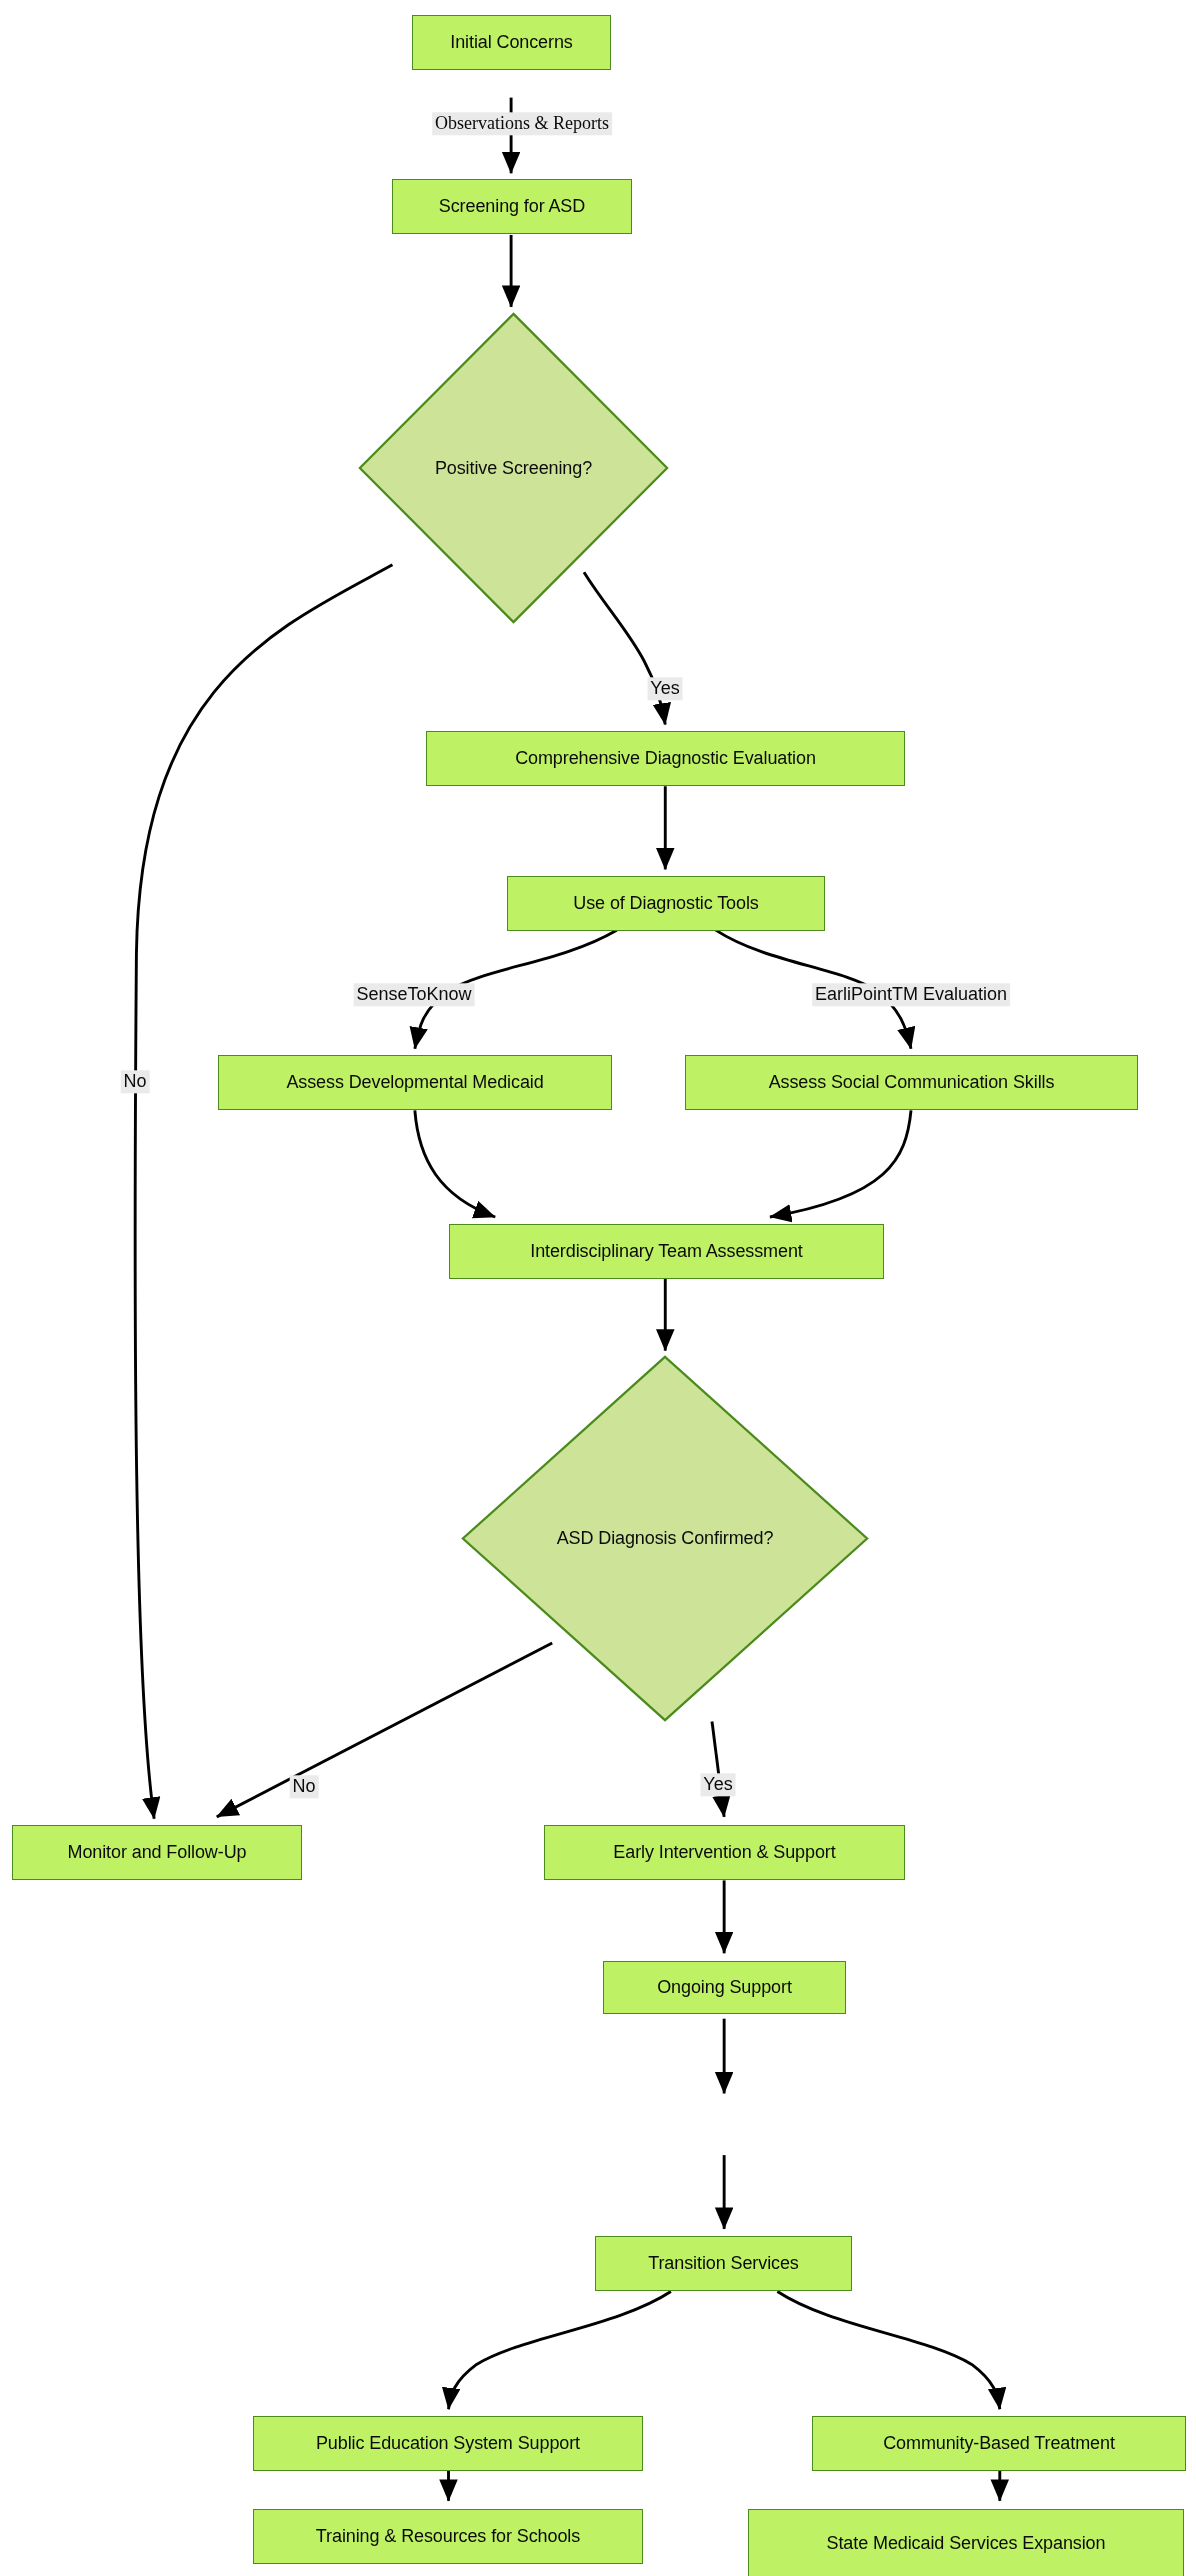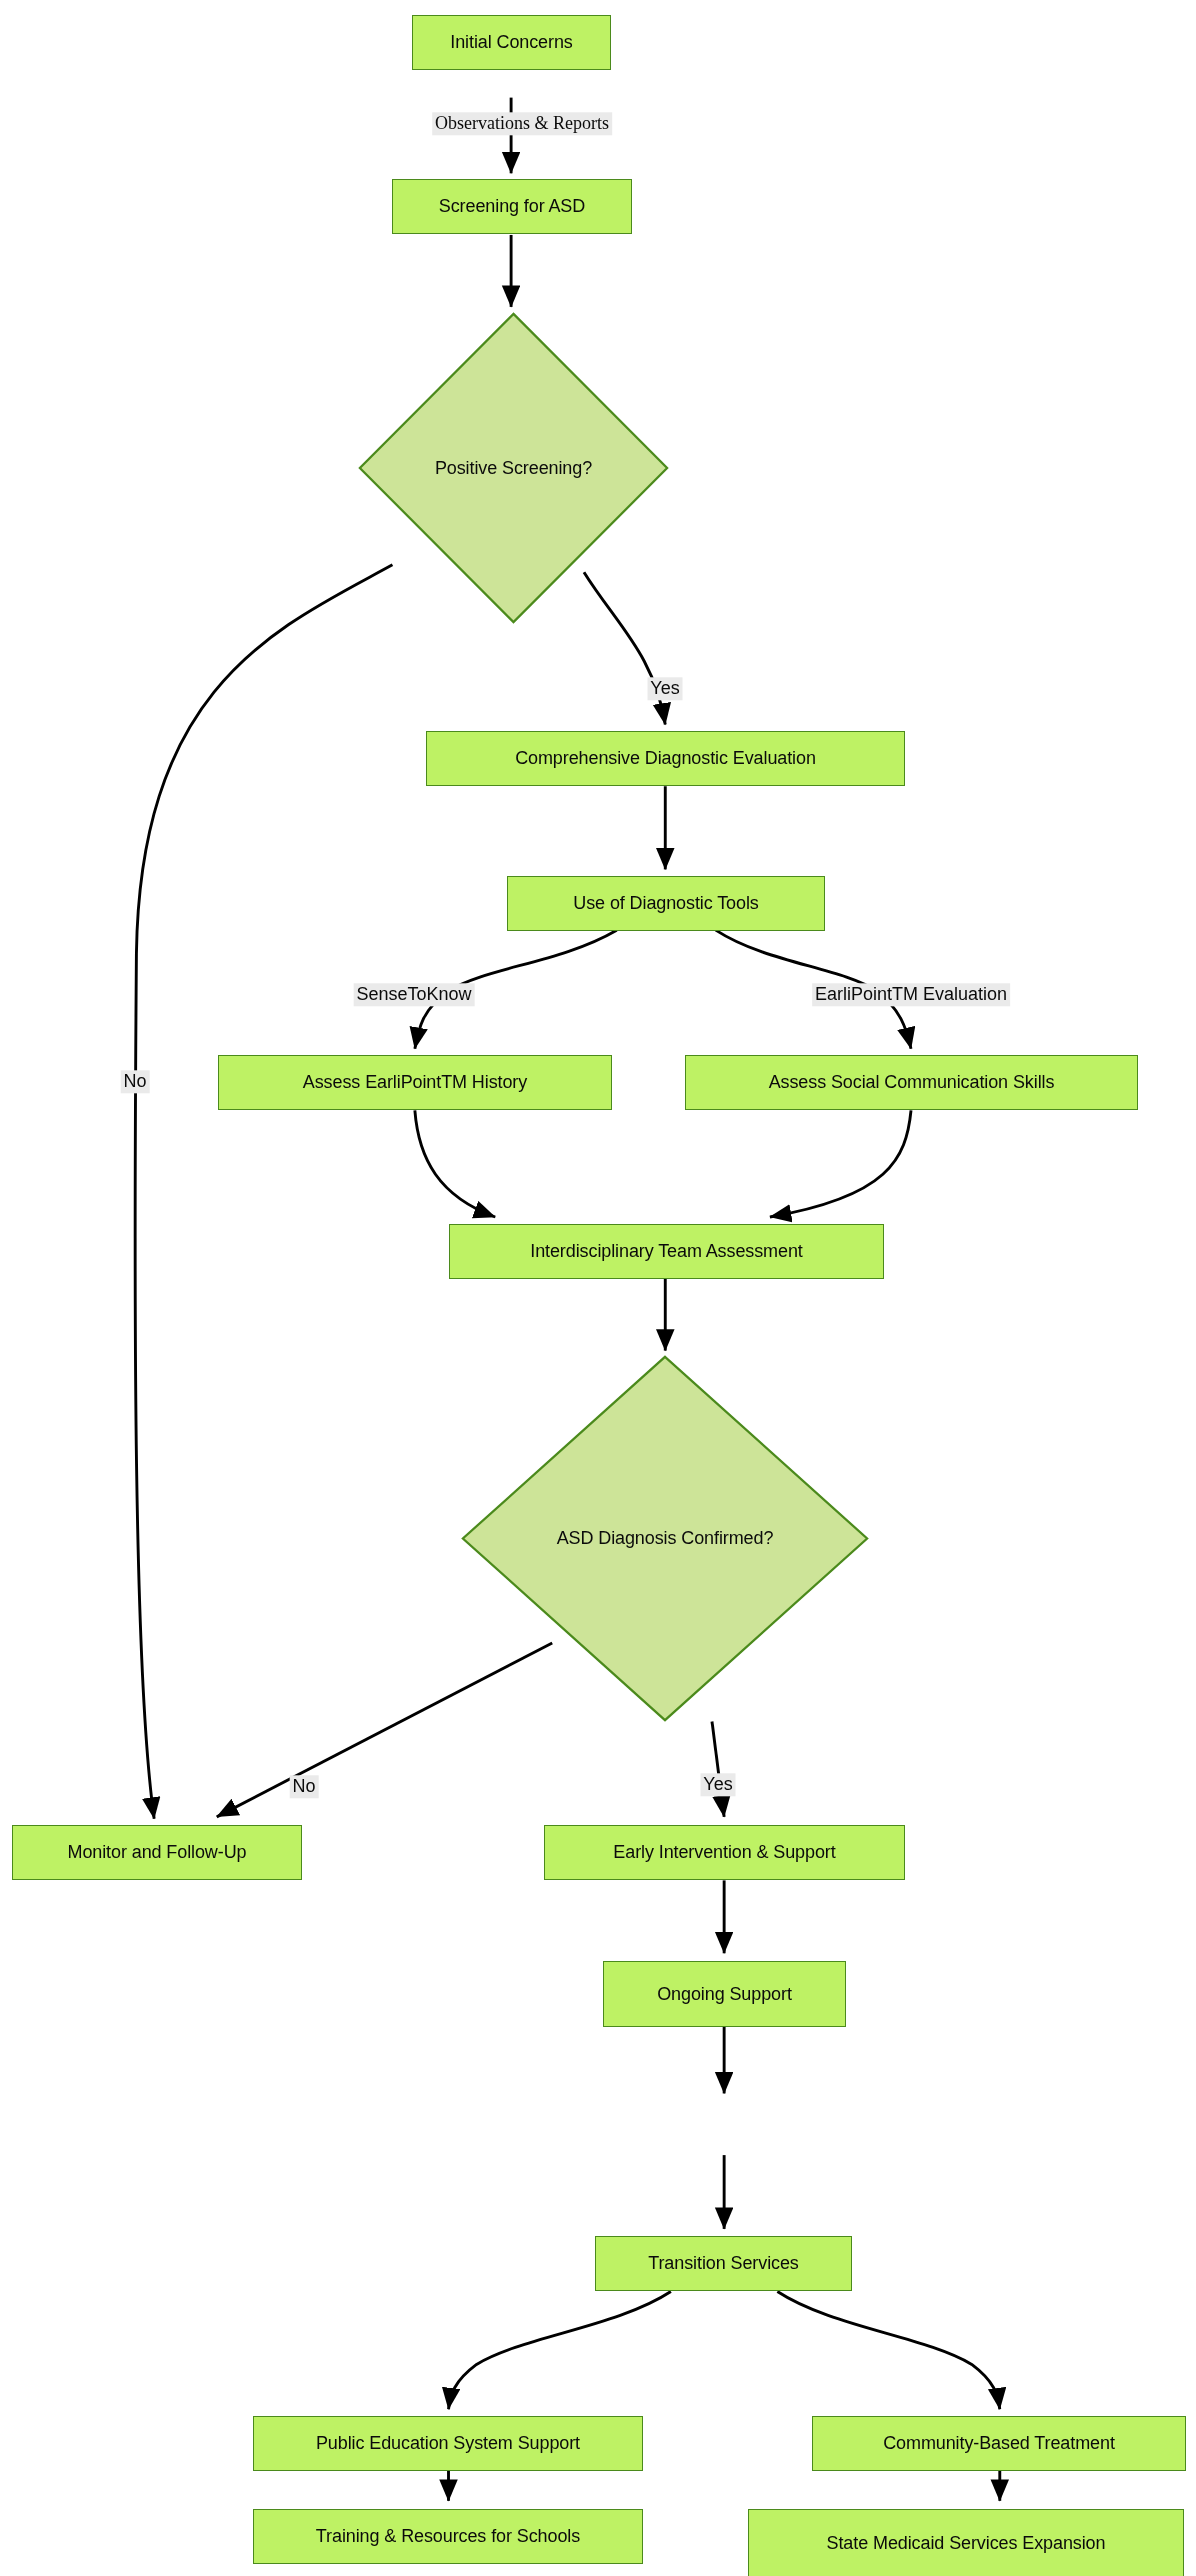--- a/index.html
+++ b/index.html
@@ -153,21 +153,21 @@
 
   <div class="node" style="left:426px; top:731px; width:479px; height:55px;text-align:center;">
     <span>Comprehensive Diagnostic Evaluation</span>
   </div>
 
   <div class="node" style="left:507px; top:876px; width:318px; height:55px;">
     <span>Use of Diagnostic Tools</span>
   </div>
 
   <div class="node" style="left:218px; top:1055px; width:394px; height:55px;">
-    <span>Assess EarliPointTM History</span>
+    <span>Assess Developmental Medicaid</span>
   </div>
 
   <div class="node" style="left:685px; top:1055px; width:453px; height:55px;">
     <span>Assess Social Communication Skills</span>
   </div>
 
   <div class="node" style="left:449px; top:1224px; width:435px; height:55px;">
     <span>Interdisciplinary Team Assessment</span>
   </div>
 
@@ -179,21 +179,21 @@
   </div>
 
   <div class="node" style="left:12px; top:1825px; width:290px; height:55px;">
     <span>Monitor and Follow-Up</span>
   </div>
 
   <div class="node" style="left:544px; top:1825px; width:361px; height:55px;">
     <span>Early Intervention &amp; Support</span>
   </div>
 
-  <div class="node" style="left:603px; top:1961px; width:243px; height:66px;">
+  <div class="node" style="left:603px; top:1961px; width:243px; height:53px;">
     <span>Ongoing Support</span>
   </div>
 
 
   <div class="node" style="left:595px; top:2236px; width:257px; height:55px;">
     <span>Transition Services</span>
   </div>
 
   <div class="node" style="left:253px; top:2416px; width:390px; height:55px;">
     <span>Public Education System Support</span>

